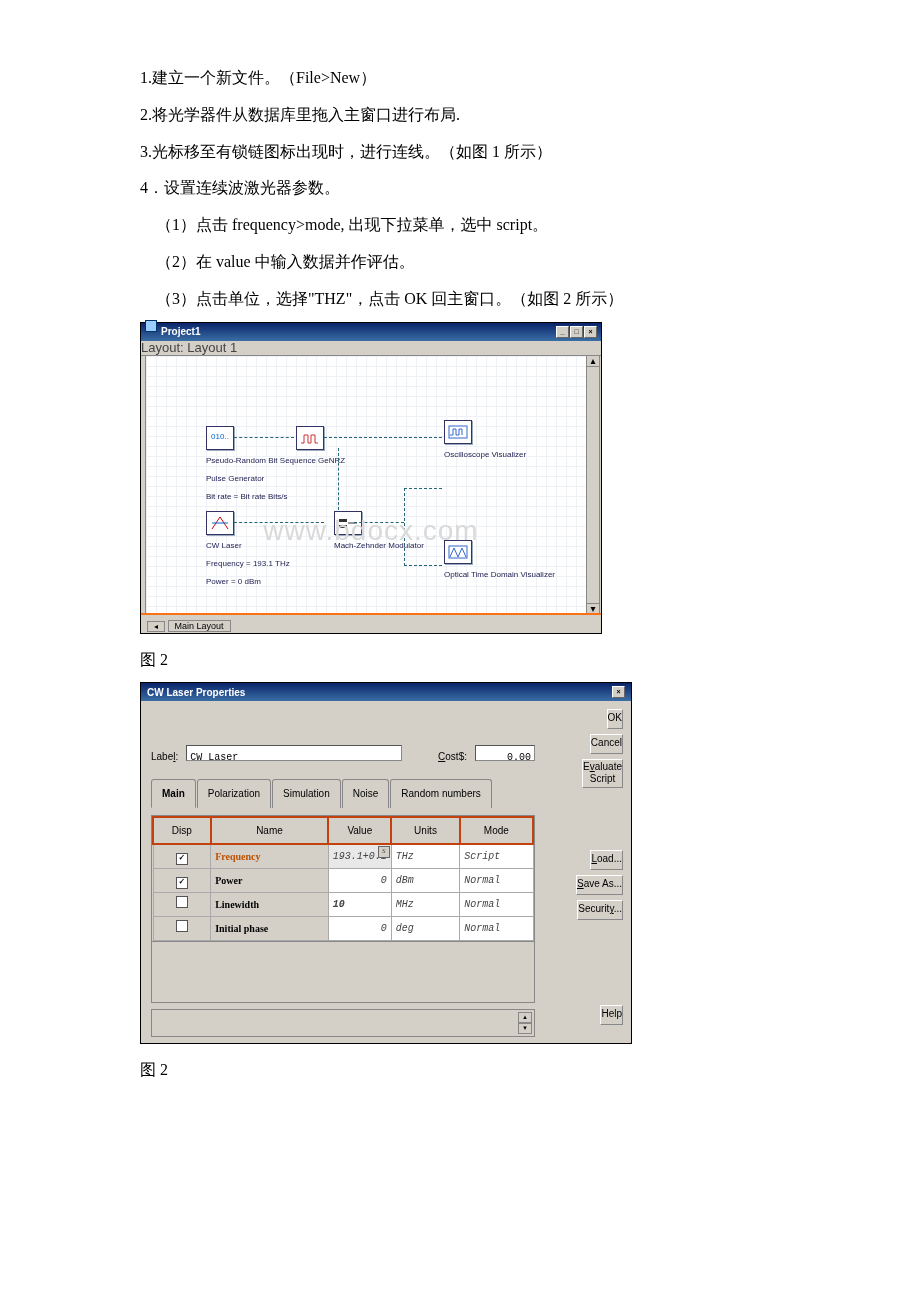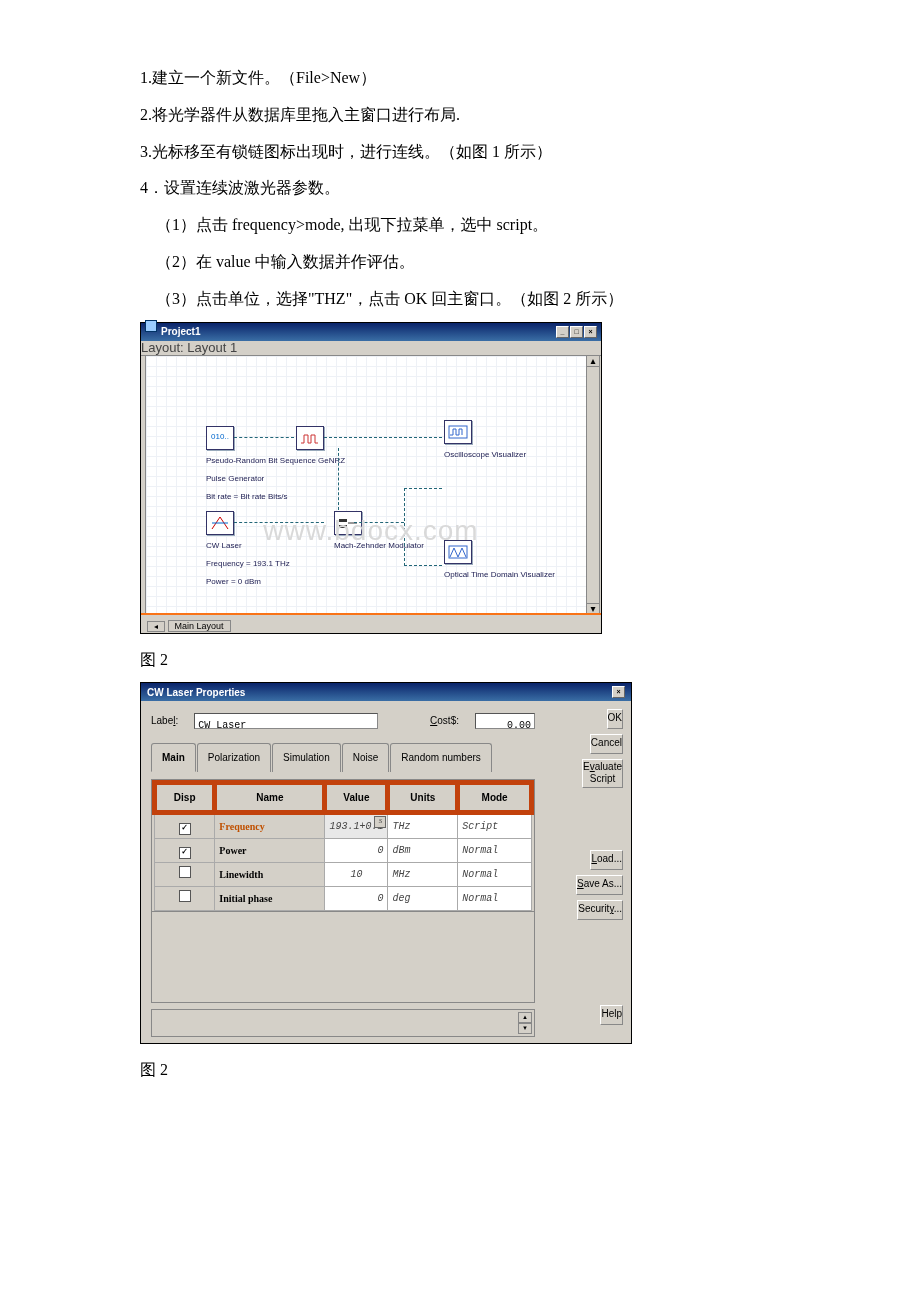--- a/index.html
+++ b/index.html
@@ -86,42 +86,42 @@
     margin-top:4px;
     display:flex; flex-direction:column;
   }
   .f2-title {
     height:16px; background:linear-gradient(#0a246a,#3a6ea5); color:#fff;
     font-weight:bold; padding:1px 6px; display:flex; justify-content:space-between; align-items:center;
   }
   .f2-body { flex:1; display:flex; }
   .f2-left { flex:1; padding:8px 6px 6px 10px; display:flex; flex-direction:column; }
   .f2-right { width:78px; padding:8px 8px 6px 4px; display:flex; flex-direction:column;align-items:flex-end; }
-  .f2-row1 { display:flex; align-items:center; gap:16px; font-size:10px; margin-bottom:10px;}
+  .f2-row1 { display:flex; gap:8px; font-size:10px; margin-bottom:10px;margin-top:36px;}
   .f2-input {
     background:#fff; border:1px solid #888; border-top-color:#555; border-left-color:#555;
     height:14px; padding:0 3px; font-size:10px; font-family:"Courier New",monospace;
   }
   .f2-tabs { display:flex; gap:1px; margin-bottom:8px; }
   .f2-tab {
     padding:2px 10px; font-size:10px; background:#d4d0c8;
     border:1px solid #888; border-bottom:none; border-top-left-radius:3px; border-top-right-radius:3px;
     position:relative; top:1px;
   }
   .f2-tab.active { background:#d4d0c8; font-weight:bold; z-index:2; border-bottom:1px solid #d4d0c8; }
   .f2-grid {
     border:1px solid #888; background:#d4d0c8;
     flex:0 0 auto;
   }
   table.propgrid {
     width:100%; border-collapse:collapse; font-size:10px;
     background:#d4d0c8;
   }
   table.propgrid th {
-    background:#d4d0c8; border:5px solid #c2410c; padding:1px 15px; font-weight:bold;
+    background:#d4d0c8; border:2px solid #c2410c; padding:1px 15px; font-weight:normal;
   }
   table.propgrid td {
     border:1px solid #aaa; padding:0 4px; height:13px;
     background:#fff; font-family:"Courier New",monospace; font-size:10px;
   }
   table.propgrid td.hdr { background:#d4d0c8; font-family:"Tahoma"; font-weight:bold; }
   table.propgrid td.ital { font-style:italic; color:#444; }
   table.propgrid td.script { background:#e8e8e8; }
   .chk { width:10px; height:10px; border:1px solid #555; background:#fff; display:inline-block; text-align:center; line-height:8px; font-size:8px;}
   .f2-gridfill { flex:1; border:1px solid #888; border-top:none; background:#d4d0c8; }
@@ -295,21 +295,21 @@
           <tr>
             <td class="hdr" style="text-align:center;"><span class="chk">✓</span></td>
             <td class="hdr">Power</td>
             <td class="ital" style="text-align:right;">0</td>
             <td class="ital">dBm</td>
             <td class="ital">Normal</td>
           </tr>
           <tr>
             <td class="hdr" style="text-align:center;"><span class="chk"></span></td>
             <td class="hdr">Linewidth</td>
-            <td class="ital" style="text-align:center;">10</td>
+            <td class="ital" style="text-align:left;font-weight:bold;">10</td>
             <td class="ital">MHz</td>
             <td class="ital">Normal</td>
           </tr>
           <tr>
             <td class="hdr" style="text-align:center;"><span class="chk"></span></td>
             <td class="hdr">Initial phase</td>
             <td class="ital" style="text-align:right;">0</td>
             <td class="ital">deg</td>
             <td class="ital">Normal</td>
           </tr>

